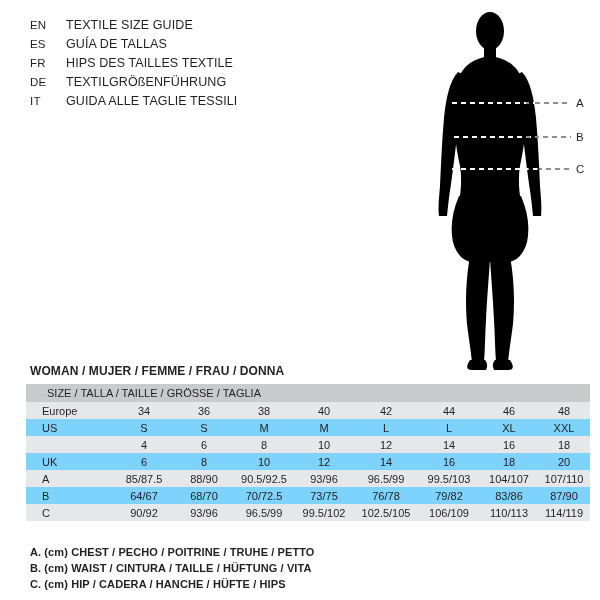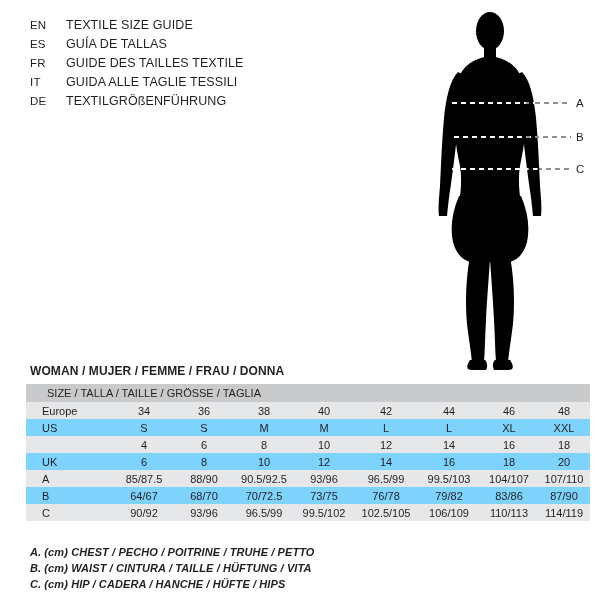--- a/index.html
+++ b/index.html
@@ -116,21 +116,20 @@
   tr.plain td {
     background: #7dd3fc;
   }
 
   
   .notes {
     position: absolute;
     left: 22px;
     top: 544px;
     width: 560px;
-    font-style: italic;
   }
   .note {
     font-size: 11px;
     font-weight: bold;
     color: #231f20;
     line-height: 16px;
     letter-spacing: 0.1px;
   }
 </style>
 </head>
@@ -142,29 +141,29 @@
     <div class="lang-row">
       <span class="lang-code">EN</span>
       <span class="lang-text">TEXTILE SIZE GUIDE</span>
     </div>
     <div class="lang-row">
       <span class="lang-code">ES</span>
       <span class="lang-text">GUÍA DE TALLAS</span>
     </div>
     <div class="lang-row">
       <span class="lang-code">FR</span>
-      <span class="lang-text">GUIDE DES TAILLES TEXTILE</span>
+      <span class="lang-text">HIPS DES TAILLES TEXTILE</span>
+    </div>
+    <div class="lang-row">
+      <span class="lang-code">DE</span>
+      <span class="lang-text">TEXTILGRÖßENFÜHRUNG</span>
     </div>
     <div class="lang-row">
       <span class="lang-code">IT</span>
       <span class="lang-text">GUIDA ALLE TAGLIE TESSILI</span>
-    </div>
-    <div class="lang-row">
-      <span class="lang-code">DE</span>
-      <span class="lang-text">TEXTILGRÖßENFÜHRUNG</span>
     </div>
   </div>
 
   <div class="figure-wrap">
     <svg width="190" height="370" viewBox="0 0 190 370" xmlns="http://www.w3.org/2000/svg">
 
       <g fill="#000000">
 
         <ellipse cx="82" cy="25" rx="14" ry="19"></ellipse>
 

